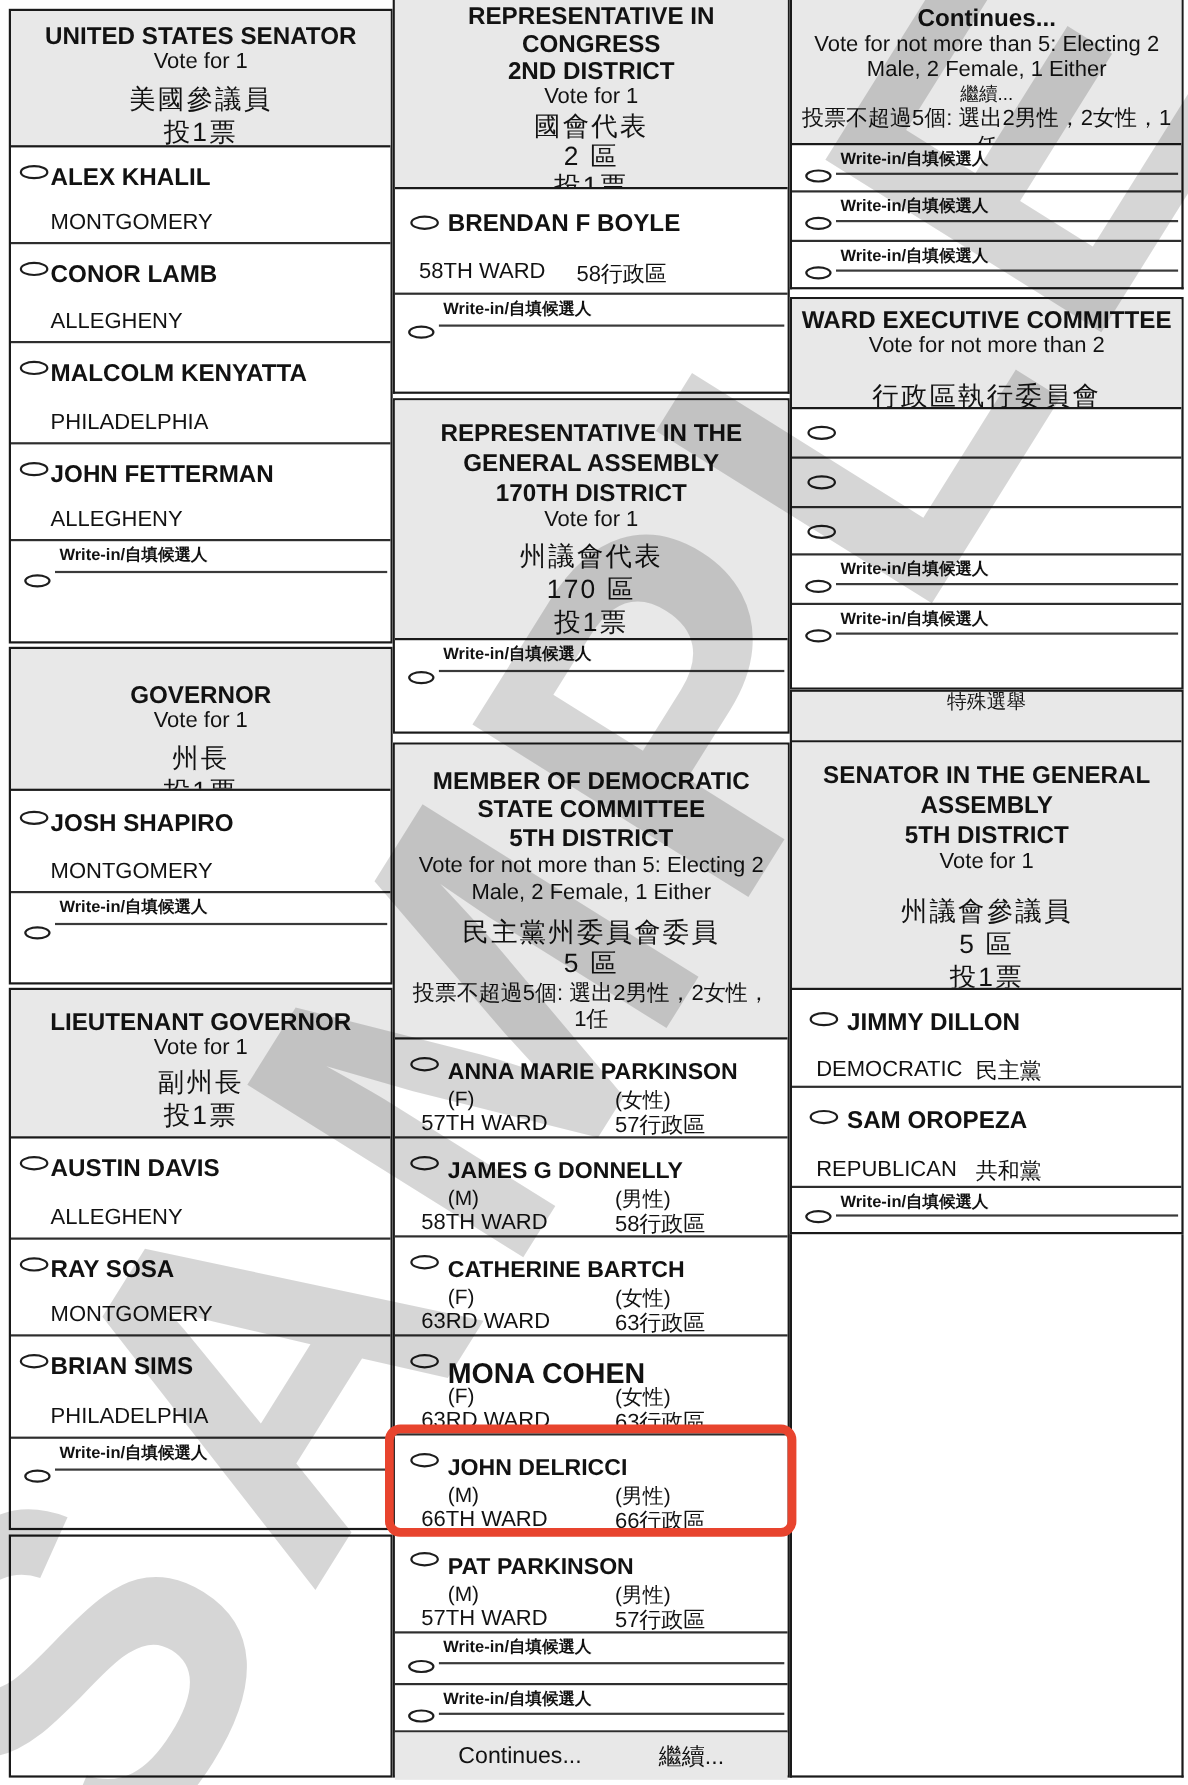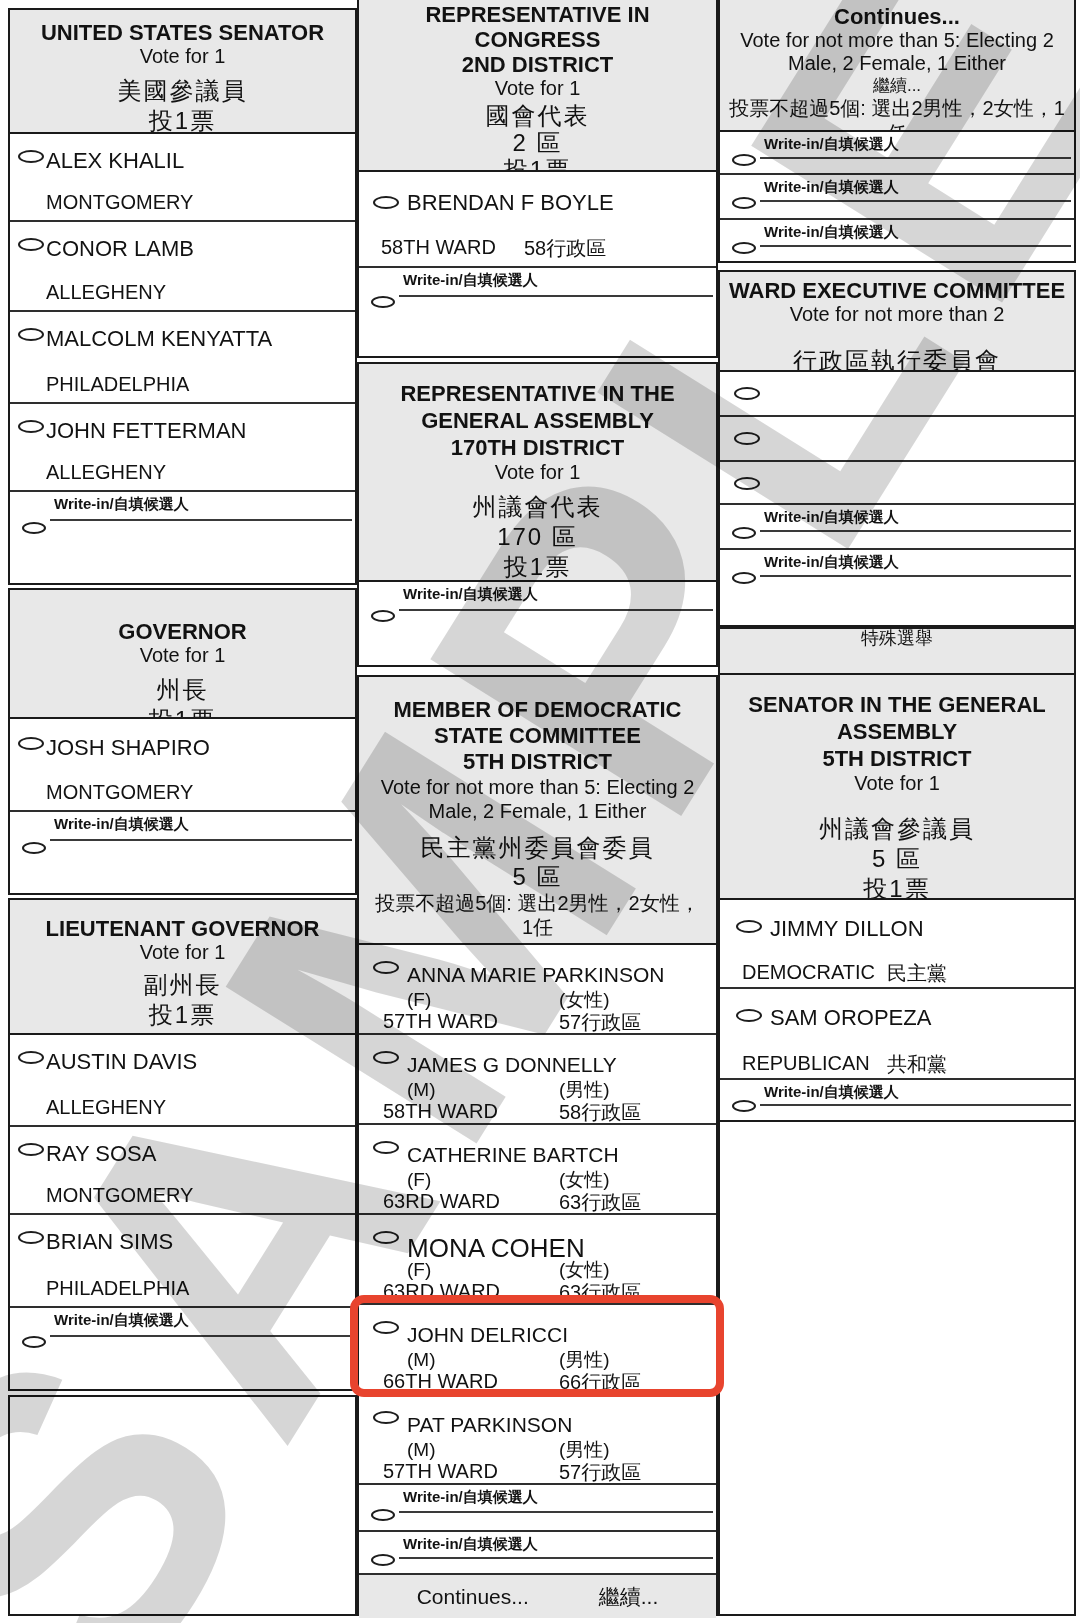--- a/index.html
+++ b/index.html
@@ -13,21 +13,21 @@
   .hd { background:#e8e8e8; border-bottom:2px solid #1a1a1a; text-align:center; box-sizing:border-box; overflow:hidden; }
   .hd .t { font-weight:bold; font-size:22px; line-height:25px; white-space:pre-line; }
   .hd .v { font-size:20px; line-height:23px; white-space:pre-line; }
   .hd .z { font-size:24px; line-height:30px; white-space:pre-line; letter-spacing:2px; }
   .hd .z2 { font-size:20px; line-height:25px; white-space:pre-line; }
   .hd .zs { font-size:17px; line-height:21px; white-space:pre-line; }
   .row { position:relative; border-bottom:2px solid #2e2e2e; box-sizing:border-box; background:transparent; }
   .row.last { border-bottom:none; }
   .oval { position:absolute; width:26px; height:13px; border:2px solid #1d1d1d; border-radius:50%; background:#fff; box-sizing:border-box; }
   .oval.sm { width:24px; height:12px; }
-  .nm { position:absolute; font-weight:normal; font-size:22px; white-space:nowrap; }
+  .nm { position:absolute; font-weight:bold; font-size:22px; white-space:nowrap; }
   .sub { position:absolute; font-size:20px; white-space:nowrap; }
   .cg { position:absolute; font-size:19px; white-space:nowrap; }
   .wi-label { position:absolute; left:44px; top:3px; font-size:15px; font-weight:bold; white-space:nowrap; }
   .wi-line { position:absolute; left:40px; right:3px; top:27px; border-top:2px solid #3a3a3a; }
   .ftr-row { background:#e8e8e8; display:flex; align-items:center; justify-content:center; gap:70px; font-size:21px; }
   .bar { text-align:center; }
   #watermark {
     position:absolute; left:47%; top:50%;
     transform:translate(-50%,-50%) rotate(-58deg);
     font-size:430px; font-weight:bold; letter-spacing:28px;

